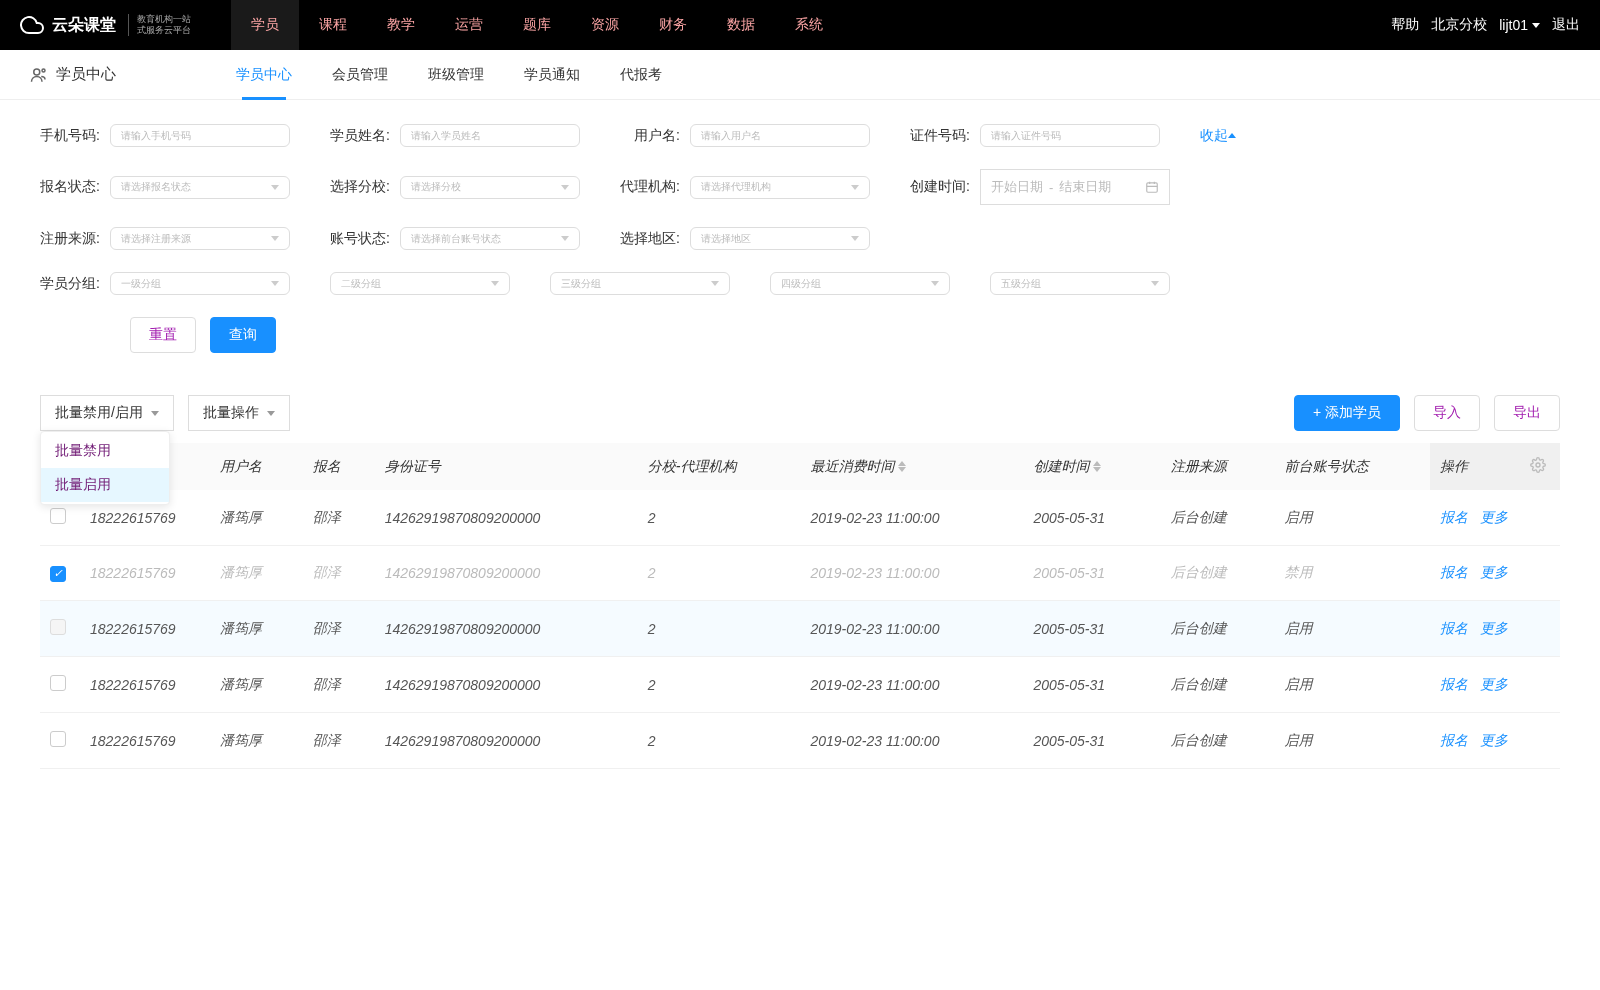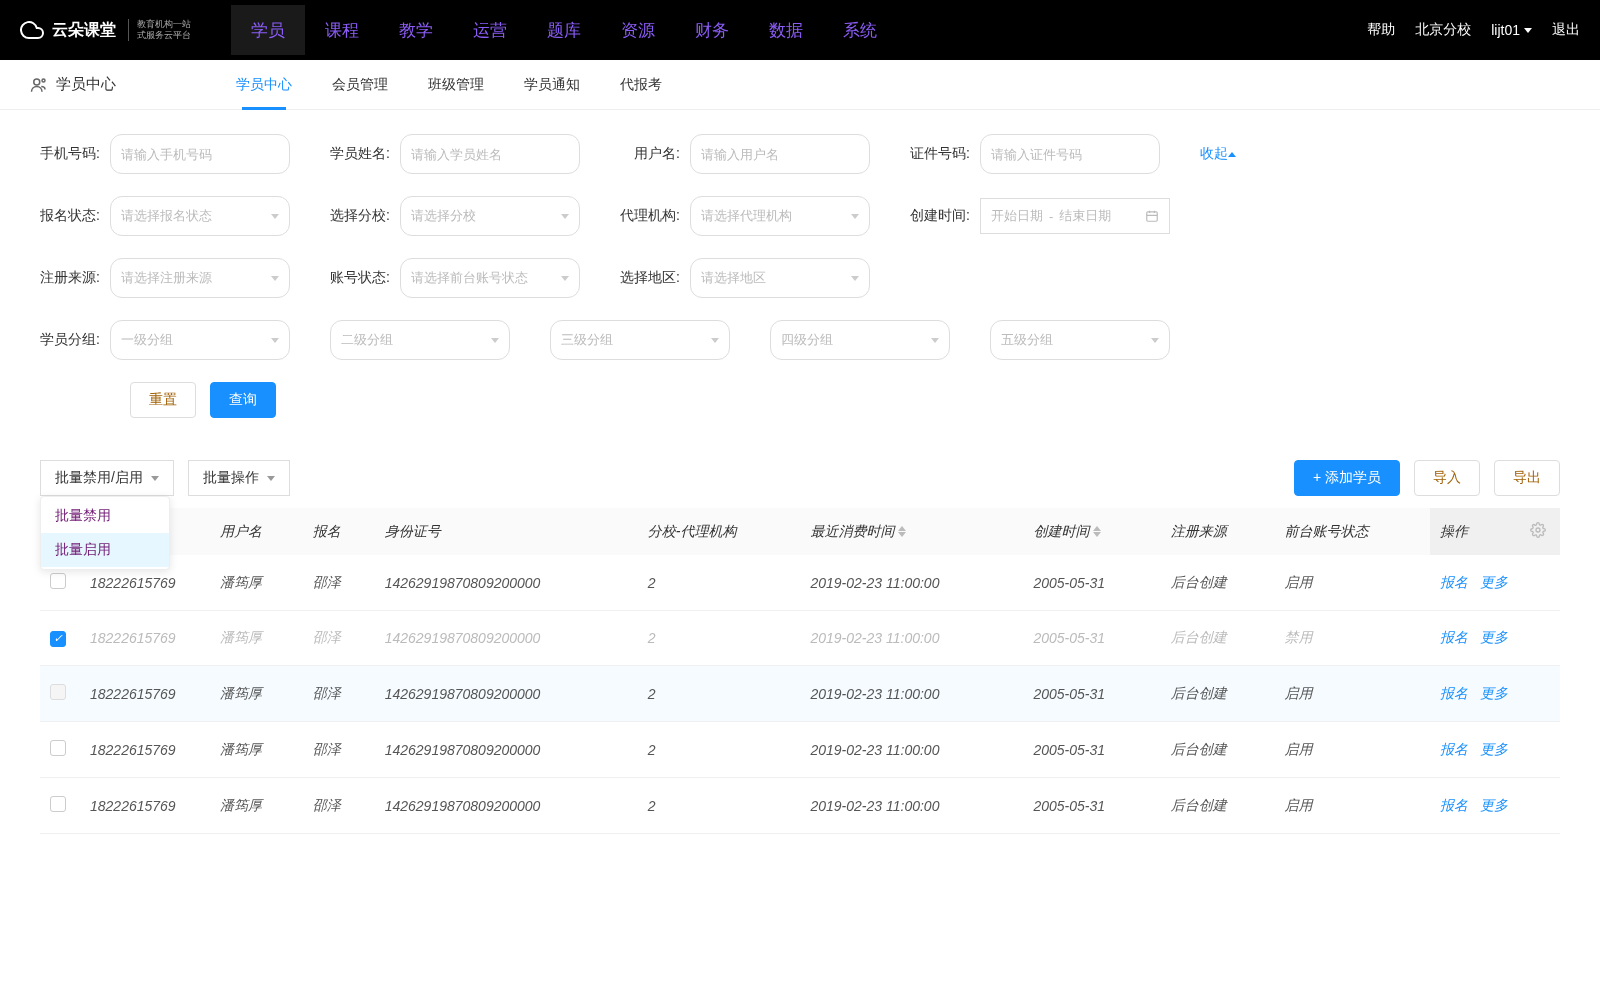--- a/index.html
+++ b/index.html
@@ -1,50 +1,50 @@
 <!DOCTYPE html>
 <html><head>
 <meta charset="utf-8">
 <style>
 * { margin: 0; padding: 0; box-sizing: border-box; }
 body { font-family: -apple-system, "PingFang SC", "Microsoft YaHei", sans-serif; font-size: 14px; color: #333; background: #fff; }
-.topbar { height: 60px; background: #000; display: flex; align-items: center; padding: 0 20px; }
+.topbar { height: 50px; background: #000; display: flex; align-items: center; padding: 0 20px; }
 .logo { display: flex; align-items: center; color: #fff; margin-right: 40px; }
 .logo-icon { width: 24px; height: 24px; margin-right: 8px; }
 .logo-text { font-size: 16px; font-weight: bold; }
 .logo-sub { font-size: 9px; color: #aaa; margin-left: 12px; border-left: 1px solid #555; padding-left: 8px; line-height: 1.2; }
 .topnav { display: flex; flex: 1; }
-.topnav-item { color: #8b5cf6; padding: 0 20px; height: 50px; display: flex; align-items: center; cursor: pointer; font-size: 17px; }
+.topnav-item { color: #fca5a5; padding: 0 20px; height: 50px; display: flex; align-items: center; cursor: pointer; font-size: 14px; }
 .topnav-item.active { background: #1a1a1a; }
-.topright { display: flex; align-items: center; gap: 20px; color: #fff; font-size: 14px; }
+.topright { display: flex; align-items: center; gap: 12px; color: #fff; font-size: 14px; }
 .topright-item { cursor: pointer; display: flex; align-items: center; gap: 4px; }
 .caret-down { width: 0; height: 0; border-left: 4px solid transparent; border-right: 4px solid transparent; border-top: 5px solid #fff; }
 
 .subbar { height: 50px; display: flex; align-items: center; padding: 0 30px; border-bottom: 1px solid #eee; }
 .subbar-title { display: flex; align-items: center; gap: 8px; font-size: 15px; color: #333; margin-right: 120px; }
 .subnav { display: flex; gap: 40px; }
 .subnav-item { height: 50px; display: flex; align-items: center; cursor: pointer; color: #333; position: relative; }
 .subnav-item.active { color: #1890ff; }
 .subnav-item.active::after { content: ""; position: absolute; bottom: 0; left: 10%; width: 80%; height: 3px; background: #1890ff; }
 
 .filters { padding: 24px 40px 0; }
 .filter-row { display: flex; align-items: center; margin-bottom: 22px; gap: 40px; flex-wrap: wrap; }
 .filter-group { display: flex; align-items: center; gap: 10px; }
 .filter-label { color: #333; min-width: 60px; text-align: right; }
-.input, .select { height: 40px; border: 1px solid #ddd; border-radius: 12px; padding: 0 10px; font-size: 13px; color: #333; background: #fff; width: 180px; }
+.input, .select { height: 23px; border: 1px solid #ddd; border-radius: 6px; padding: 0 10px; font-size: 10px; color: #333; background: #fff; width: 180px; }
 .input::placeholder { color: #bbb; }
 .select { display: flex; align-items: center; justify-content: space-between; color: #bbb; cursor: pointer; }
 .select-arrow { width: 0; height: 0; border-left: 4px solid transparent; border-right: 4px solid transparent; border-top: 5px solid #ccc; }
 .date-input { height: 36px; border: 1px solid #ddd; border-radius: 0; padding: 0 10px; font-size: 13px; color: #bbb; display: flex; align-items: center; gap: 6px; width: 190px; cursor: pointer; }
 .date-sep { color: #bbb; }
 .calendar-icon { margin-left: auto; color: #bbb; }
 .collapse-link { color: #1890ff; cursor: pointer; display: flex; align-items: center; }
 .caret-up-blue { width: 0; height: 0; border-left: 4px solid transparent; border-right: 4px solid transparent; border-bottom: 5px solid #1890ff; }
 
-.btn { height: 36px; padding: 0 18px; border-radius: 4px; border: 1px solid #ddd; background: #fff; cursor: pointer; display: inline-flex; align-items: center; justify-content: center; font-size: 14px; color: #a16207; }
+.btn { height: 36px; padding: 0 18px; border-radius: 4px; border: 1px solid #ddd; background: #fff; cursor: pointer; display: inline-flex; align-items: center; justify-content: center; font-size: 14px; color: #a21caf; }
 .btn-primary { background: #1890ff; border-color: #1890ff; color: #fff; }
 .btn-group { display: flex; gap: 14px; margin-left: 90px; }
 
 .action-bar { display: flex; align-items: center; padding: 20px 40px 12px; position: relative; }
 .action-left { display: flex; gap: 14px; }
 .action-right { margin-left: auto; display: flex; gap: 14px; }
 .dropdown-btn { height: 36px; padding: 0 14px; border: 1px solid #ddd; border-radius: 0; background: #fff; display: flex; align-items: center; gap: 8px; cursor: pointer; color: #333; }
 .dropdown-caret { width: 0; height: 0; border-left: 4px solid transparent; border-right: 4px solid transparent; border-top: 5px solid #999; }
 .dropdown-menu { position: absolute; top: 56px; left: 40px; width: 130px; background: #fff; border: 1px solid #eee; box-shadow: 0 2px 8px rgba(0,0,0,0.1); border-radius: 4px; z-index: 10; padding: 2px 0; }
 .dropdown-item { padding: 8px 14px; cursor: pointer; color: #701a75; }

